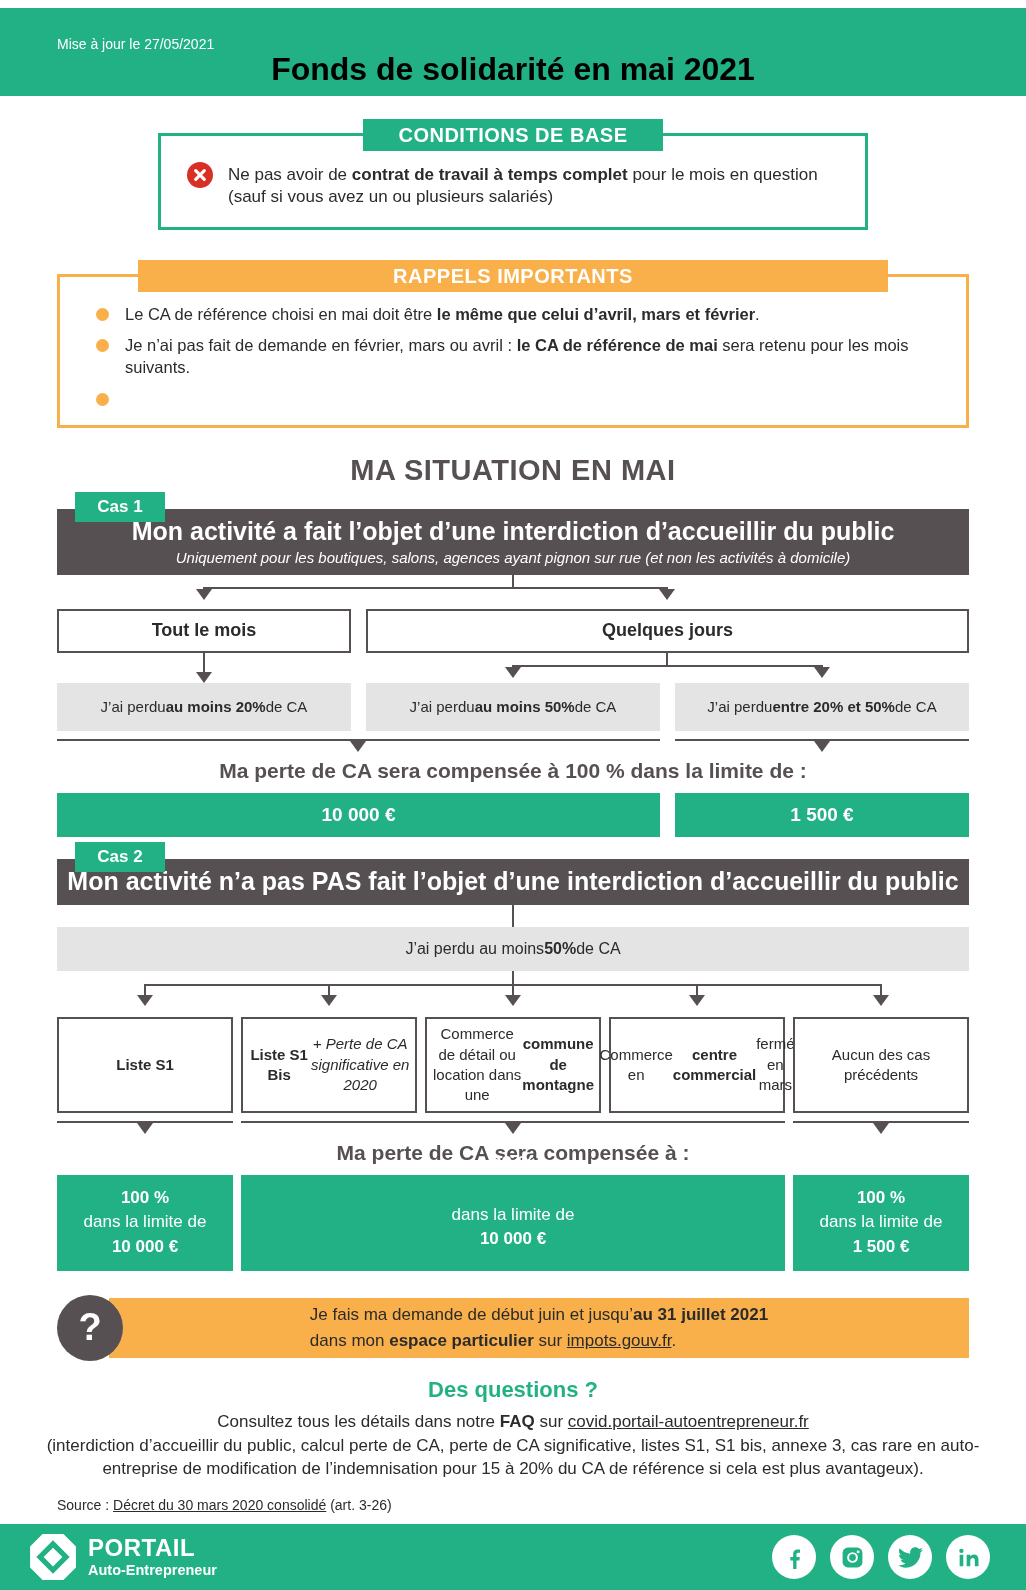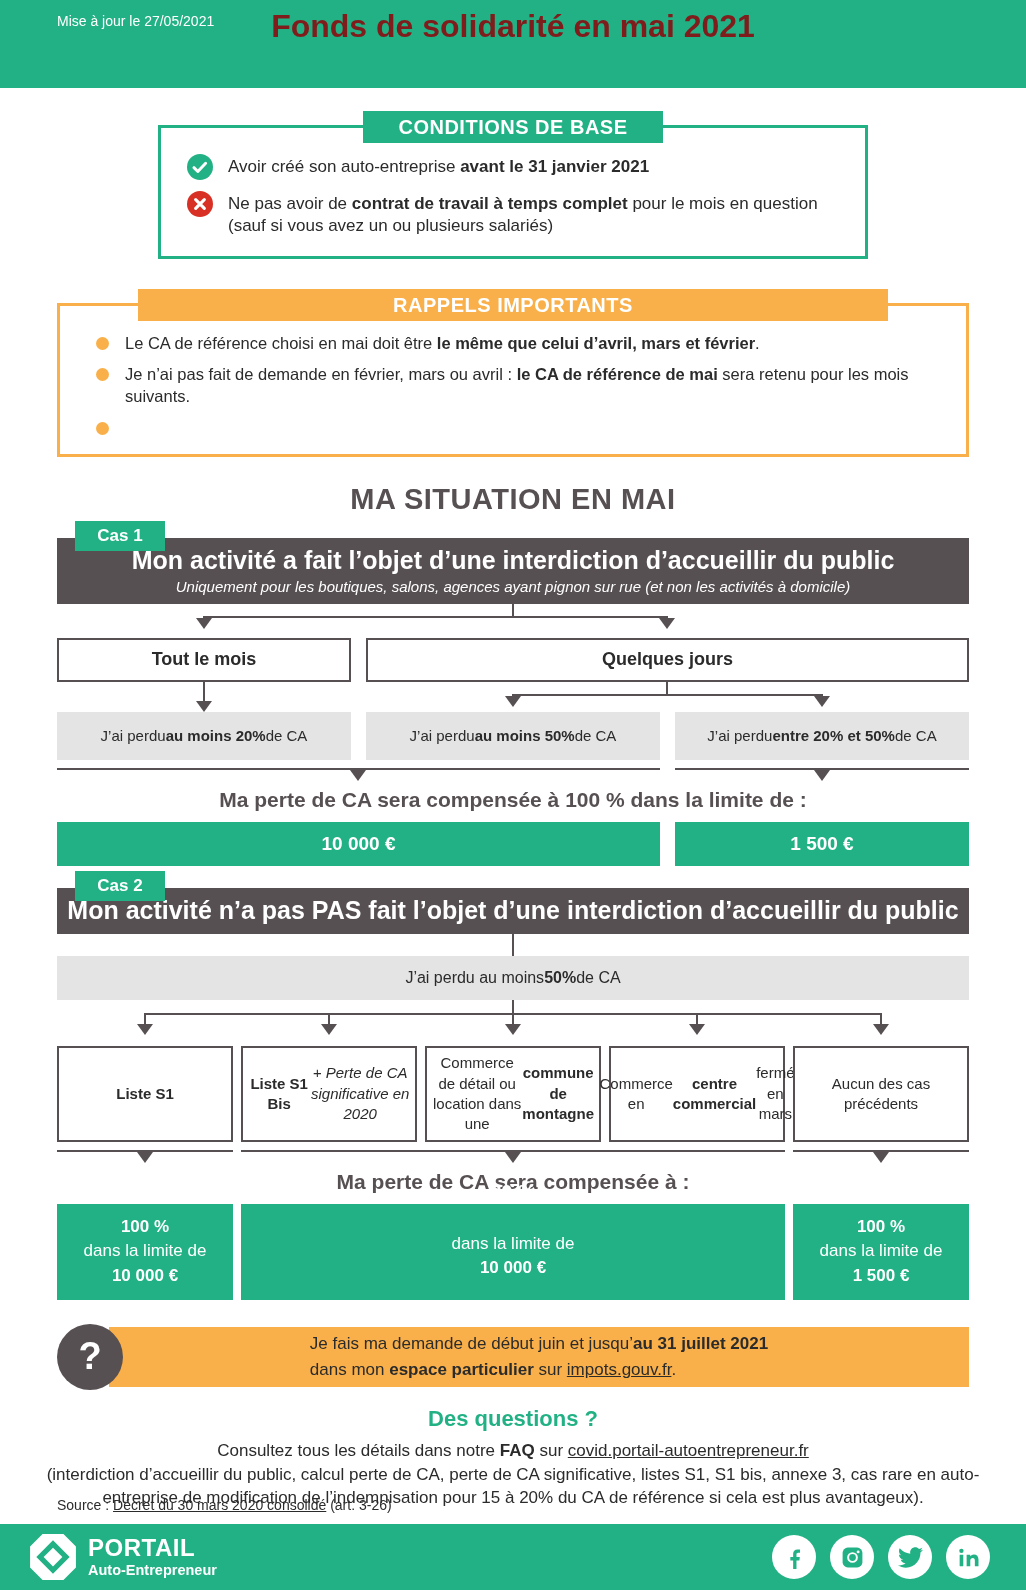--- a/index.html
+++ b/index.html
@@ -8,22 +8,22 @@
   }
   *{box-sizing:border-box}
   html,body{margin:0;padding:0}
   body{width:1026px;height:1590px;position:relative;overflow:hidden;background:#fff;
        font-family:"Liberation Sans",sans-serif;color:var(--ink);}
   b{font-weight:700} i{font-style:italic}
   a{color:inherit;text-decoration:underline;cursor:pointer}
 
   
   .topbar{height:88px;background:var(--green);position:relative}
-  .updated{position:absolute;top:13px;left:57px;color:#fff;font-size:14px}
-  .title{margin:0;padding-top:8px;text-align:center;color:#7f1d1d;font-size:32px;font-weight:700}
+  .updated{position:absolute;top:28px;left:57px;color:#fff;font-size:14px}
+  .title{margin:8px;padding-top:43px;text-align:center;color:#000000;font-size:32px;font-weight:700}
 
   
   .banner{position:absolute;top:-17px;left:50%;transform:translateX(-50%);height:32px;
           line-height:32px;color:#fff;font-weight:700;font-size:20px;text-align:center;letter-spacing:.5px}
   .conditions{width:710px;margin:37px auto 0;border:3px solid var(--green);position:relative;
               padding:26px 18px 8px 26px}
   .green-banner{background:var(--green);width:300px}
   .cond-item{display:flex;gap:15px;margin-bottom:11px;font-size:17px;line-height:1.28}
   .cond-item .ico{width:26px;height:26px;flex:0 0 26px;margin-top:0}
   .cond-item p{margin:2px 0 0}
@@ -103,29 +103,20 @@
 <header class="topbar">
   <div class="updated">Mise à jour le 27/05/2021</div>
   <h1 class="title">Fonds de solidarité en mai 2021</h1>
 </header>
 
 <section class="conditions">
   <div class="banner green-banner">CONDITIONS DE BASE</div>
   <div class="cond-item">
     <span class="ico">
       <svg viewBox="0 0 24 24">
-          <circle cx="12" cy="12" r="12" fill="#22b184"></circle>
-          <path d="M6.4 12.6l3.6 3.5 7.2-7.6" stroke="#fff" stroke-width="2.7" fill="none" stroke-linecap="round" stroke-linejoin="round"></path>
-        </svg>
-    </span>
-    <p>Avoir créé son auto-entreprise <b>avant le 31 janvier 2021</b></p>
-  </div>
-  <div class="cond-item">
-    <span class="ico">
-      <svg viewBox="0 0 24 24">
           <circle cx="12" cy="12" r="12" fill="#d93025"></circle>
           <path d="M8 8l8 8M16 8l-8 8" stroke="#fff" stroke-width="2.9" stroke-linecap="round"></path>
         </svg>
     </span>
     <p>Ne pas avoir de <b>contrat de travail à temps complet</b> pour le mois en question (sauf si vous avez un ou plusieurs salariés)</p>
   </div>
 </section>
 
 <section class="rappels">
   <div class="banner orange-banner">RAPPELS IMPORTANTS</div>

